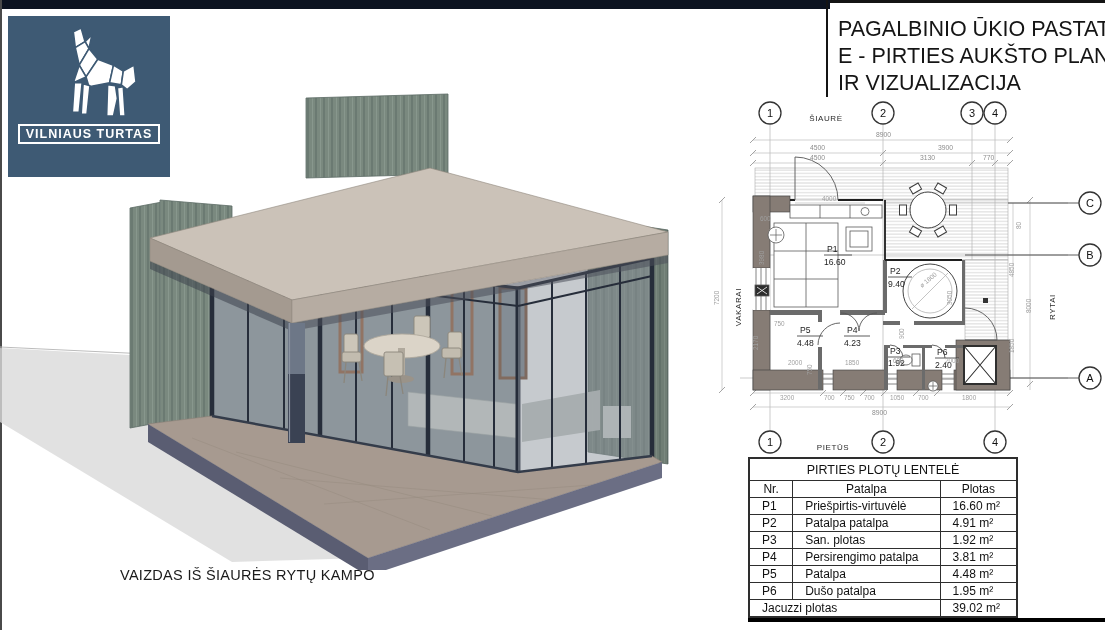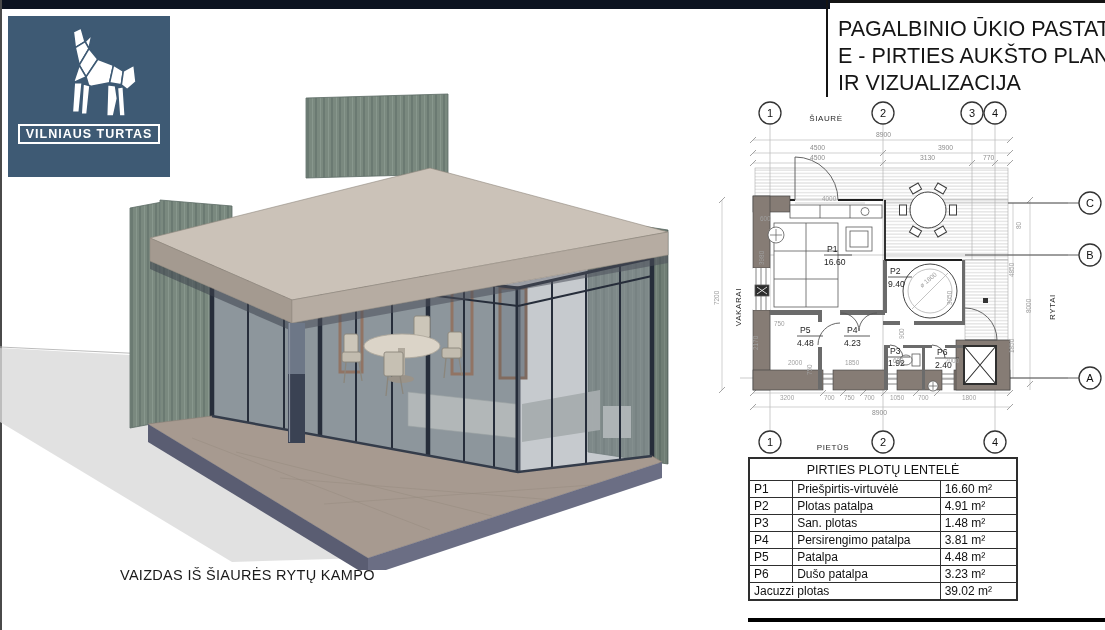--- a/index.html
+++ b/index.html
@@ -31,21 +31,21 @@
   .viz-caption{
     left:120px;top:567px;font-size:14.5px;color:#1a1a1a;letter-spacing:.3px;white-space:nowrap;
   }
 
   .area-table{
     position:absolute;left:748px;top:457px;width:270px;
     border-collapse:collapse;border:2px solid #2e2e2e;
     font-size:12px;color:#111;table-layout:fixed;
   }
   .area-table td,.area-table th{
-    border:1px solid #2e2e2e;padding:0 4px;height:16px;
+    border:1px solid #2e2e2e;padding:0 12px;height:16px;
     font-weight:normal;text-align:left;overflow:hidden;white-space:nowrap;
   }
   .area-table .t-title{ text-align:center;font-size:12.5px;height:21px;}
   .area-table .t-head{ text-align:center;}
   .col-nr{width:42px;} .col-room{width:142px;} .col-area{width:74px;}
   .t-foot-label{border-right:none;}
   .t-foot-value{border-left:none;margin-top:6px;}
   .bottom-bar{left:748px;top:618px;width:357px;height:4px;background:#000;}
 
   
@@ -439,48 +439,53 @@
   <colgroup>
       <col class="col-nr">
       <col class="col-room">
       <col class="col-area">
     </colgroup>
   <tbody>
     <tr>
         <th class="t-title" colspan="3">PIRTIES PLOTŲ LENTELĖ</th>
       </tr>
     <tr>
+      <th class="t-head">Nr.</th>
+      <th class="t-head">Patalpa</th>
+      <th class="t-head">Plotas</th>
+    </tr>
+    <tr>
       <td>P1</td>
       <td>Priešpirtis-virtuvėlė</td>
       <td>16.60 m²</td>
     </tr>
     <tr>
       <td>P2</td>
-      <td>Plotas patalpa</td>
+      <td>Patalpa patalpa</td>
       <td>4.91 m²</td>
     </tr>
     <tr>
       <td>P3</td>
       <td>San. plotas</td>
-      <td>1.48 m²</td>
+      <td>1.92 m²</td>
     </tr>
     <tr>
       <td>P4</td>
       <td>Persirengimo patalpa</td>
       <td>3.81 m²</td>
     </tr>
     <tr>
       <td>P5</td>
       <td>Patalpa</td>
       <td>4.48 m²</td>
     </tr>
     <tr>
       <td>P6</td>
       <td>Dušo patalpa</td>
-      <td>3.23 m²</td>
+      <td>1.95 m²</td>
     </tr>
     <tr>
       <td class="t-foot-label" colspan="2">Jacuzzi plotas</td>
       <td class="t-foot-value">39.02 m²</td>
     </tr>
   </tbody>
 </table>
 
 <div class="abs bottom-bar"></div>
 

